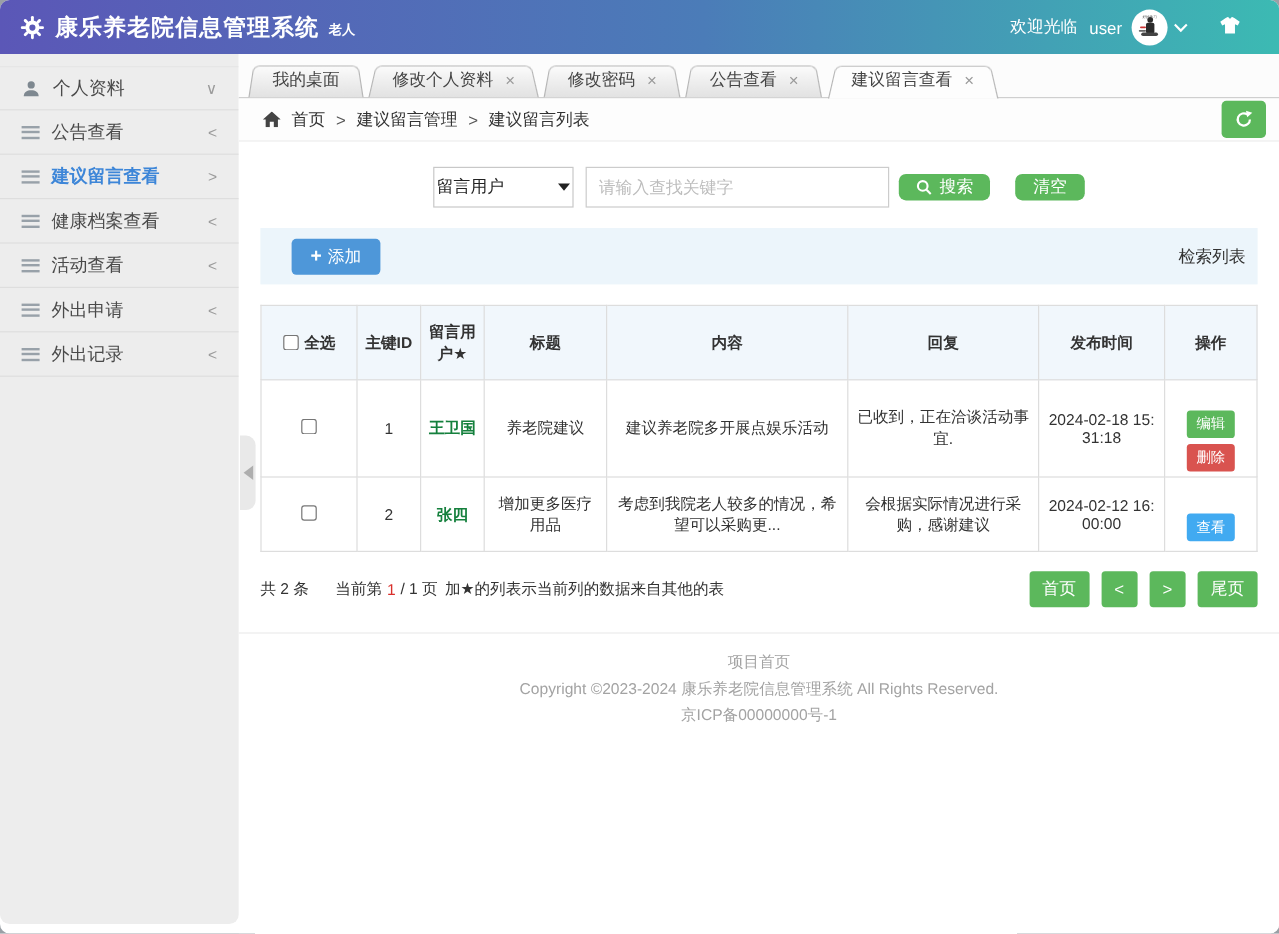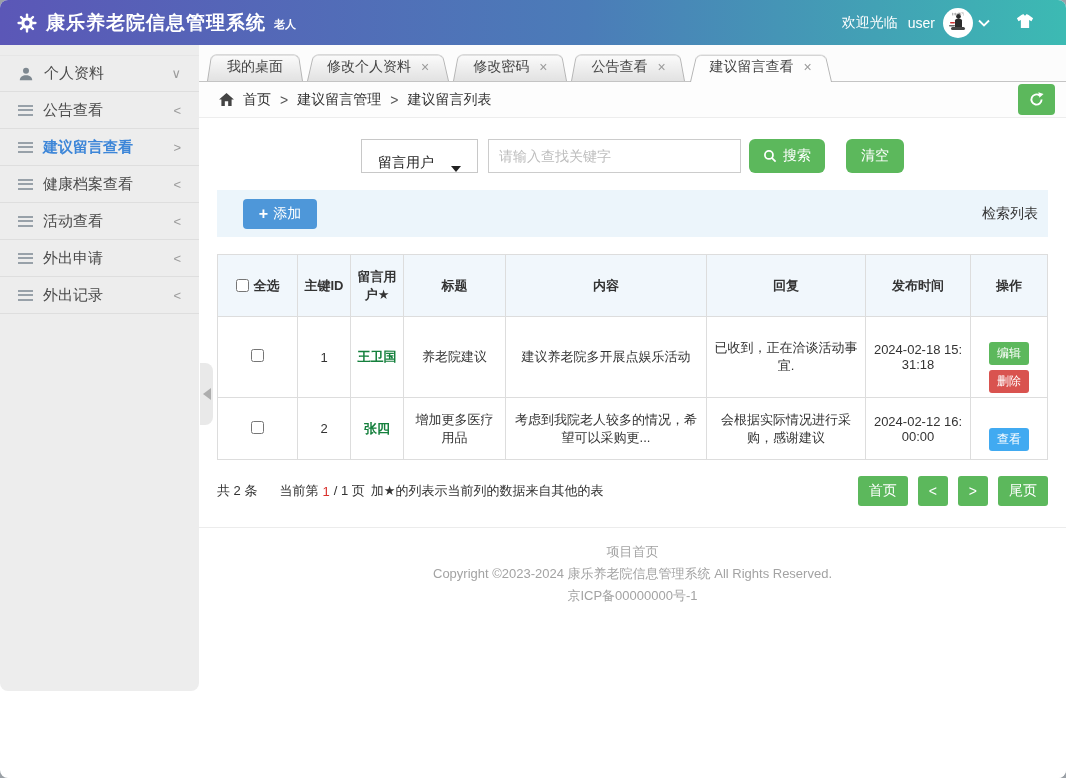--- a/index.html
+++ b/index.html
@@ -21,21 +21,21 @@
   .brand-suffix { font-size:11px; font-weight:bold; align-self:flex-end; margin-bottom:4px; }
   .header-right { margin-left:auto; display:flex; align-items:center; font-size:14px; }
   .welcome { margin-right:10px; }
   .username { margin-right:8px; }
   .avatar { width:30px; height:30px; border-radius:50%; background:#fff; overflow:hidden; display:flex; align-items:center; justify-content:center; }
   .caret-down { margin:0 0 0 5px; display:flex; }
   .tshirt { margin-left:24px; margin-right:14px; display:flex; }
 
   
   .layout { display:flex; height:733px; }
-  .sidebar { width:200px; height:646px; background:#ededed; padding-top:10px; border-radius:0 0 8px 8px; }
+  .sidebar { width:200px; height:725px; background:#ededed; padding-top:10px; border-radius:0 0 8px 8px; }
   .side-item { height:37px; display:flex; align-items:center; gap:10px; padding:0 18px; border-bottom:1px solid #dedede; font-size:15px; color:#4a4a4a; cursor:pointer; }
   .side-item:first-child { border-top:1px solid #e6e6e6; }
   .side-item.active { color:#3d86d8; font-weight:bold; }
   .side-arrow { margin-left:auto; color:#9b9b9b; font-size:13px; font-weight:normal; }
   .menu-bars { width:15px; height:11px; border-top:2px solid #98a1a9; border-bottom:2px solid #98a1a9; position:relative; flex:none; }
   .menu-bars::after { content:""; position:absolute; left:0; right:0; top:2.5px; height:2px; background:#98a1a9; }
   .person-ic { flex:none; display:flex; }
 
   
   .collapse-handle {
@@ -64,25 +64,25 @@
   
   .breadcrumb-bar { height:36px; display:flex; align-items:center; gap:9px; padding:0 11px 0 20px; background:#fdfdfd; border-bottom:1px solid #ededed; font-size:14px; color:#333; }
   .home-ic { display:flex; }
   .crumb { cursor:pointer; }
   .crumb-sep { color:#555; }
   .refresh-btn { margin-left:auto; width:37px; height:31px; background:#5cb85c; border:none; border-radius:4px; display:flex; align-items:center; justify-content:center; cursor:pointer; }
 
   
   .content { flex:1; padding-top:21px; }
   .search-row { display:flex; align-items:center; justify-content:center; height:34px; }
-  .select-box { width:117px; height:34px; border:1px solid #c8c8c8; background:#fff; display:flex; align-items:flex-end; justify-content:space-between; padding:0 16px; font-size:14px; color:#222; cursor:pointer; }
+  .select-box { width:117px; height:34px; border:1px solid #c8c8c8; background:#fff; display:flex; align-items:center; justify-content:space-between; padding:0 2px; font-size:14px; color:#222; cursor:pointer; }
   .select-caret { width:0; height:0; border-left:5px solid transparent; border-right:5px solid transparent; border-top:6px solid #222; }
   .search-input { width:253px; height:34px; border:1px solid #ccc; margin-left:10px; padding:0 10px; font-size:14px; color:#333; outline:none; }
   .search-input::placeholder { color:#bdbdbd; }
-  .btn-green { height:34px; background:#5cb85c; color:#fff; border:none; border-radius:6px; font-size:14px; display:flex; align-items:center; gap:6px; cursor:pointer; font-family:inherit; }
+  .btn-green { height:22px; background:#5cb85c; color:#fff; border:none; border-radius:6px; font-size:14px; display:flex; align-items:center; gap:6px; cursor:pointer; font-family:inherit; }
   .btn-search { margin-left:8px; padding:0 14px; }
   .btn-clear { margin-left:21px; padding:0 15px; }
 
   
   .panel { margin:17px 18px 0; }
   .panel-head { height:47px; background:#ecf5fb; display:flex; align-items:center; padding:0 10px 0 26px; }
   .add-btn { width:74px; height:30px; background:#4e97d9; color:#fff; border:none; border-radius:4px; font-size:14px; display:flex; align-items:center; justify-content:center; gap:5px; cursor:pointer; font-family:inherit; }
   .add-plus { font-size:16px; font-weight:bold; }
   .list-title { margin-left:auto; font-size:14px; color:#333; }
 

